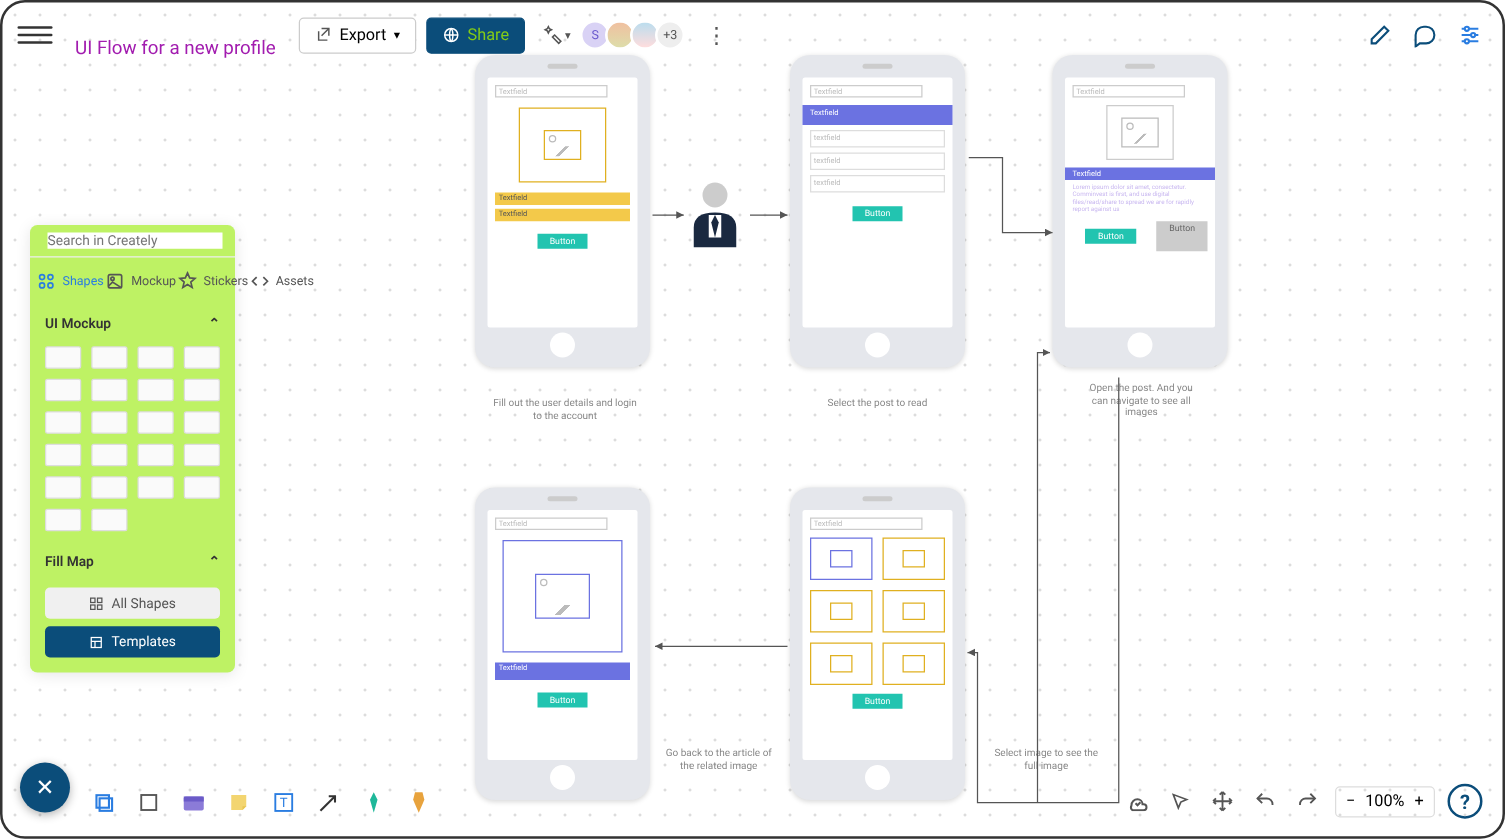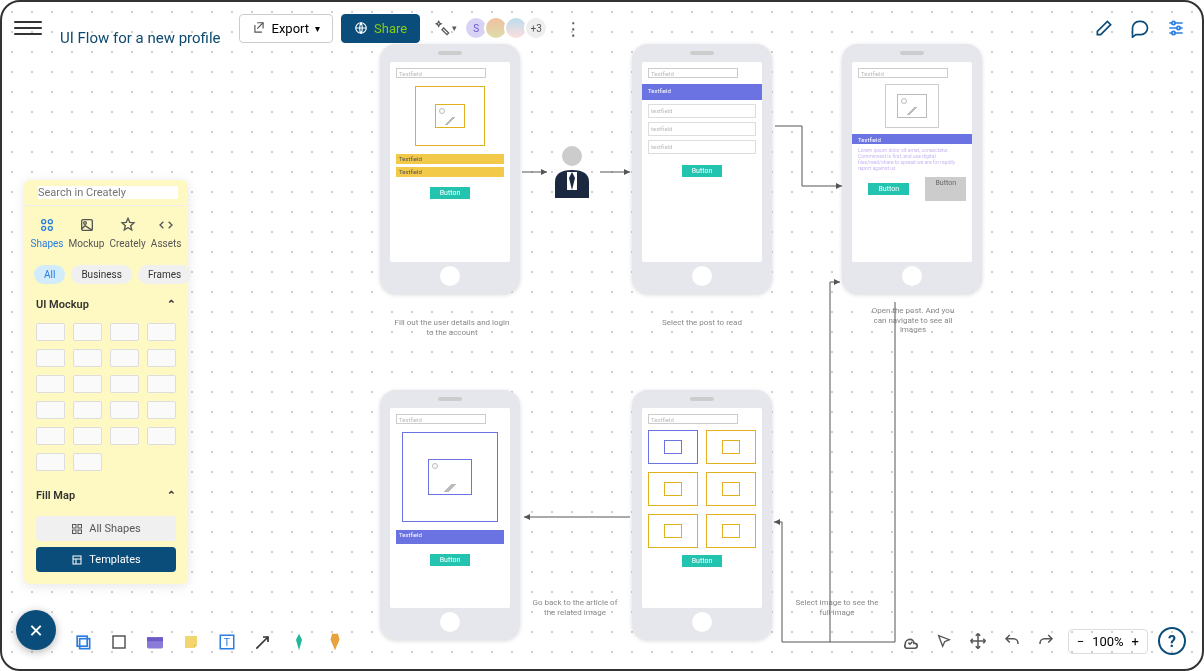--- a/index.html
+++ b/index.html
@@ -2,44 +2,44 @@
 <html><head>
 <meta charset="utf-8">
 <style>
 * { box-sizing: border-box; margin: 0; padding: 0; font-family: -apple-system, BlinkMacSystemFont, "Segoe UI", Roboto, sans-serif; }
 body { width: 1204px; height: 671px; background: #fff; overflow: hidden; position: relative; border-radius: 20px; border: 2px solid #333; }
 
 
 .topbar { display: flex; align-items: center; height: 52px; padding: 0 12px; gap: 8px; position: relative; z-index: 10; }
 .hamburger { width: 28px; height: 28px; display: flex; flex-direction: column; justify-content: center; gap: 4px; cursor: pointer; }
 .hamburger span { height: 2px; background: #333; border-radius: 1px; }
-.doc-title { font-size: 15px; color: #0c4a6e; padding: 6px 10px; margin-top: 20px; }
+.doc-title { font-size: 15px; color: #a21caf; padding: 6px 10px; margin-top: 20px; }
 .btn { display: inline-flex; align-items: center; gap: 6px; padding: 6px 12px; border-radius: 4px; font-size: 13px; cursor: pointer; border: 1px solid #ccc; background: #fff; }
 .btn-primary { background: #0b4d7a; color: #84cc16; border-color: #0b4d7a; }
 .btn .chev { font-size: 10px; }
 .icon-btn { width: 32px; height: 32px; display: inline-flex; align-items: center; justify-content: center; border-radius: 4px; cursor: pointer; color: #555; }
 .avatars { display: flex; align-items: center; gap: -4px; }
 .avatar-badge { width: 24px; height: 24px; border-radius: 50%; font-size: 10px; display: flex; align-items: center; justify-content: center; margin-left: -4px; border: 2px solid #fff; }
 .av1 { background: #d9d2f5; color: #6a5acd; }
 .av2 { background: linear-gradient(#f0c0a0, #dda); }
 .av3 { background: linear-gradient(#bde, #fdd); }
 .avmore { background: #eee; color: #555; font-size: 10px; }
 .kebab { font-size: 18px; cursor: pointer; color: #555; padding: 0 8px; }
 .topbar-right { margin-left: auto; display: flex; gap: 8px; }
 .right-icon { width: 28px; height: 28px; display: flex; align-items: center; justify-content: center; cursor: pointer; color: #0b4d7a; }
 
 
 .canvas { position: absolute; top: 0; left: 0; right: 0; bottom: 0; background-image: radial-gradient(circle, #d0d0d0 1px, transparent 1px); background-size: 20px 20px; }
 
 
-.left-panel { position: absolute; left: 22px; top: 178px; width: 164px; background: #fef9c3; border-radius: 6px; box-shadow: 0 2px 12px rgba(0,0,0,0.1); z-index: 5; font-size: 11px; color: #333; }
+.left-panel { position: absolute; left: 22px; top: 178px; width: 164px; background: #bef264; border-radius: 6px; box-shadow: 0 2px 12px rgba(0,0,0,0.1); z-index: 5; font-size: 11px; color: #333; }
 .search-row { display: flex; align-items: center; padding: 6px 10px; border-bottom: 1px solid #eee; }
 .search-row input { border: none; outline: none; flex: 1; font-size: 11px; color: #888; }
 .tabs { display: flex; justify-content: space-around; padding: 10px 4px; }
-.lib-tab { display: flex; flex-direction: column; align-items: center; gap: 4px; font-size: 10px; color: #555; cursor: pointer; }
+.lib-tab { display: flex; flex-direction: row; align-items: center; gap: 4px; font-size: 10px; color: #555; cursor: pointer; }
 .lib-tab.active { color: #2a7de1; }
 .lib-tab .ic { width: 18px; height: 18px; display: flex; align-items: center; justify-content: center; }
 .chips { display: flex; gap: 6px; padding: 6px 10px; }
 .chip { padding: 4px 10px; border-radius: 12px; font-size: 10px; background: #f0f0f0; cursor: pointer; }
 .chip.active { background: #d3ecfb; color: #2a7de1; }
 .section-header { display: flex; justify-content: space-between; align-items: center; padding: 8px 12px; font-size: 11px; font-weight: 600; cursor: pointer; }
 .shape-grid { display: grid; grid-template-columns: repeat(4, 1fr); gap: 8px; padding: 4px 12px 10px; }
 .shape-grid .sh { height: 18px; background: #fafafa; border: 1px solid #ddd; border-radius: 2px; }
 .panel-btn { margin: 6px 12px; padding: 6px; border-radius: 4px; font-size: 11px; display: flex; align-items: center; justify-content: center; gap: 6px; cursor: pointer; }
 .panel-btn.light { background: #f0f0f0; color: #555; }
@@ -299,35 +299,30 @@
           </svg>
         </div>
         <span>Mockup</span>
       </div>
     <div class="lib-tab">
         <div class="ic">
           <svg width="16" height="16" viewBox="0 0 24 24" fill="none" stroke="currentColor" stroke-width="2">
             <path d="M12 2l2.6 6 6.4.6-5 4.4 1.6 6.4L12 16l-5.6 3.4L8 13 3 8.6 9.4 8z"></path>
           </svg>
         </div>
-        <span>Creately</span>
+        <span>Stickers</span>
       </div>
     <div class="lib-tab">
         <div class="ic">
           <svg width="16" height="16" viewBox="0 0 24 24" fill="none" stroke="currentColor" stroke-width="2">
             <path d="M8 7l-5 5 5 5M16 7l5 5-5 5"></path>
           </svg>
         </div>
         <span>Assets</span>
       </div>
-  </div>
-  <div class="chips">
-    <div class="chip active">All</div>
-    <div class="chip">Business</div>
-    <div class="chip">Frames</div>
   </div>
   <div class="section-header">
       <span>UI Mockup</span>
       <span>⌃</span>
     </div>
   <div class="shape-grid">
     <div class="sh"></div>
       <div class="sh"></div>
       <div class="sh"></div>
       <div class="sh"></div>

